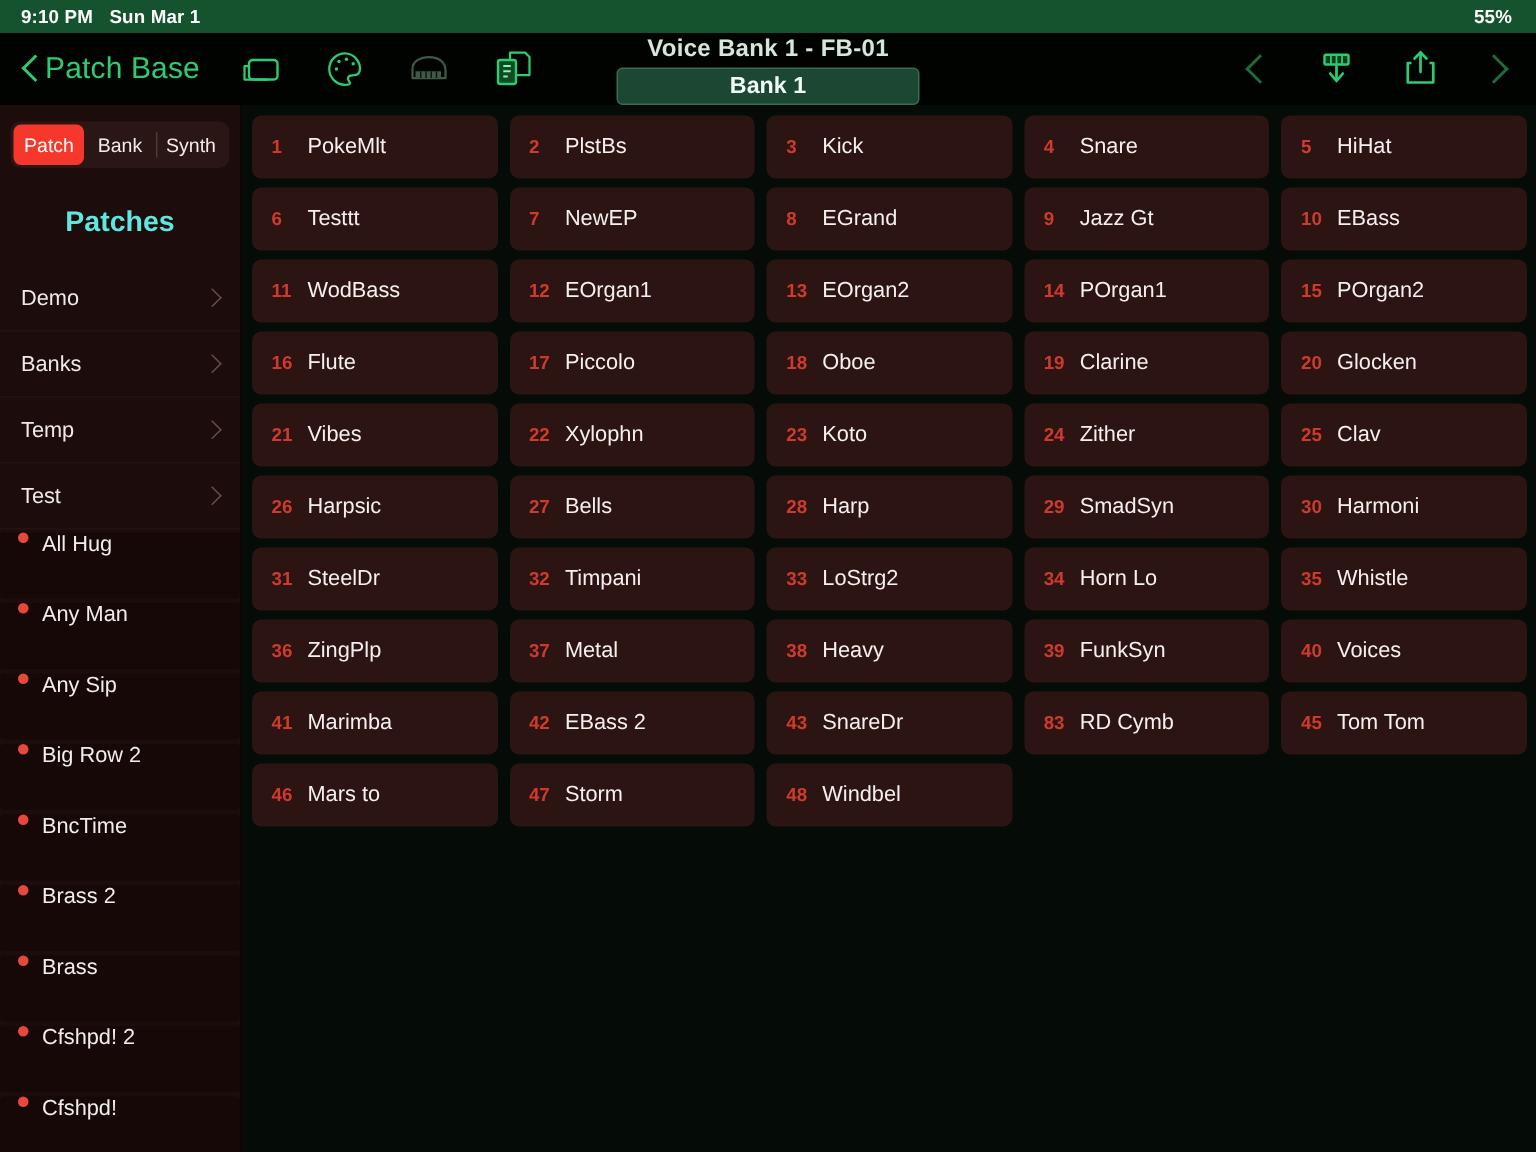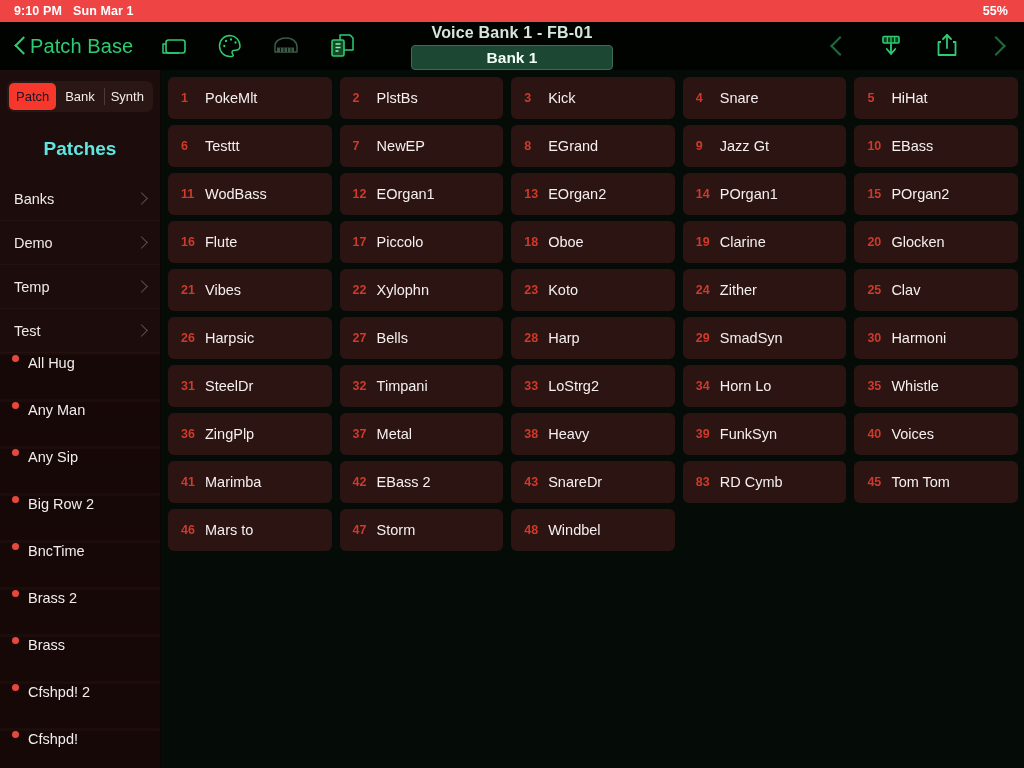--- a/index.html
+++ b/index.html
@@ -12,21 +12,21 @@
   #app { position: relative; width: 1024px; height: 768px; display: flex; flex-direction: column; }
 
   
   .statusbar {
     height: 22px; flex: 0 0 22px;
     display: flex; align-items: center;
     padding: 0 16px 0 14px;
     color: #ffffff;
     font-size: 12.5px; font-weight: bold;
     letter-spacing: .1px;
-    background: #ef4444;
+    background: #14532d;
     gap: 19px;
   }
   .sb-left { display: flex; align-items: baseline; gap: 11px; }
   .sb-right { margin-left: auto; display: flex; align-items: flex-start; gap: 5px; flex-direction: column; }
   .wifi-icon { display: inline-block; width: 15px; height: 11px; position: relative; }
   .batt-pct { font-size: 12.5px; font-weight: bold; }
   .batt { width: 24px; height: 12px; border: 1.3px solid rgba(255,255,255,.75);
           border-radius: 3px; position: relative; display:inline-block; }
   .batt::after { content:""; position:absolute; right:-3.2px; top:3.4px; width:2px; height:4px;
           background: rgba(255,255,255,.6); border-radius: 0 1px 1px 0; }
@@ -91,21 +91,21 @@
     display: flex; padding: 2px; gap: 0;
   }
   .seg-item {
     flex: 1 1 0; display: flex; align-items: center; justify-content: center;
     font-size: 13px; color: #f4eceb; border-radius: 5px; cursor: pointer;
     position: relative;
   }
   .seg-item + .seg-item::before {
     content:""; position:absolute; left:0; top:5px; bottom:5px; width:1px; background: rgba(255,255,255,.16);
   }
-  .seg-item.active { background: #f6372b; color: #0f172a; font-weight: normal; }
+  .seg-item.active { background: #f6372b; color: #ffffff; font-weight: normal; }
   .seg-item.active::before, .seg-item.active + .seg-item::before { display:none; }
 
   .side-title {
     margin-top: 26px; text-align: center;
     color: #5fe6e0; font-size: 19px; font-weight: bold;
   }
   .nav-list { margin-top: 17px; }
   .nav-row {
     height: 44px; display: flex; align-items: center;
     padding: 0 14px; color: #f0e9e8; font-size: 14.5px;
@@ -256,25 +256,25 @@
       <div class="seg">
         <div class="seg-item active">Patch</div>
         <div class="seg-item">Bank</div>
         <div class="seg-item">Synth</div>
       </div>
 
       <div class="side-title">Patches</div>
 
       <div class="nav-list">
         <div class="nav-row">
+          <span>Demo</span>
+          <span class="chev"></span>
+        </div>
+        <div class="nav-row">
           <span>Banks</span>
-          <span class="chev"></span>
-        </div>
-        <div class="nav-row">
-          <span>Demo</span>
           <span class="chev"></span>
         </div>
         <div class="nav-row">
           <span>Temp</span>
           <span class="chev"></span>
         </div>
         <div class="nav-row">
           <span>Test</span>
           <span class="chev"></span>
         </div>

